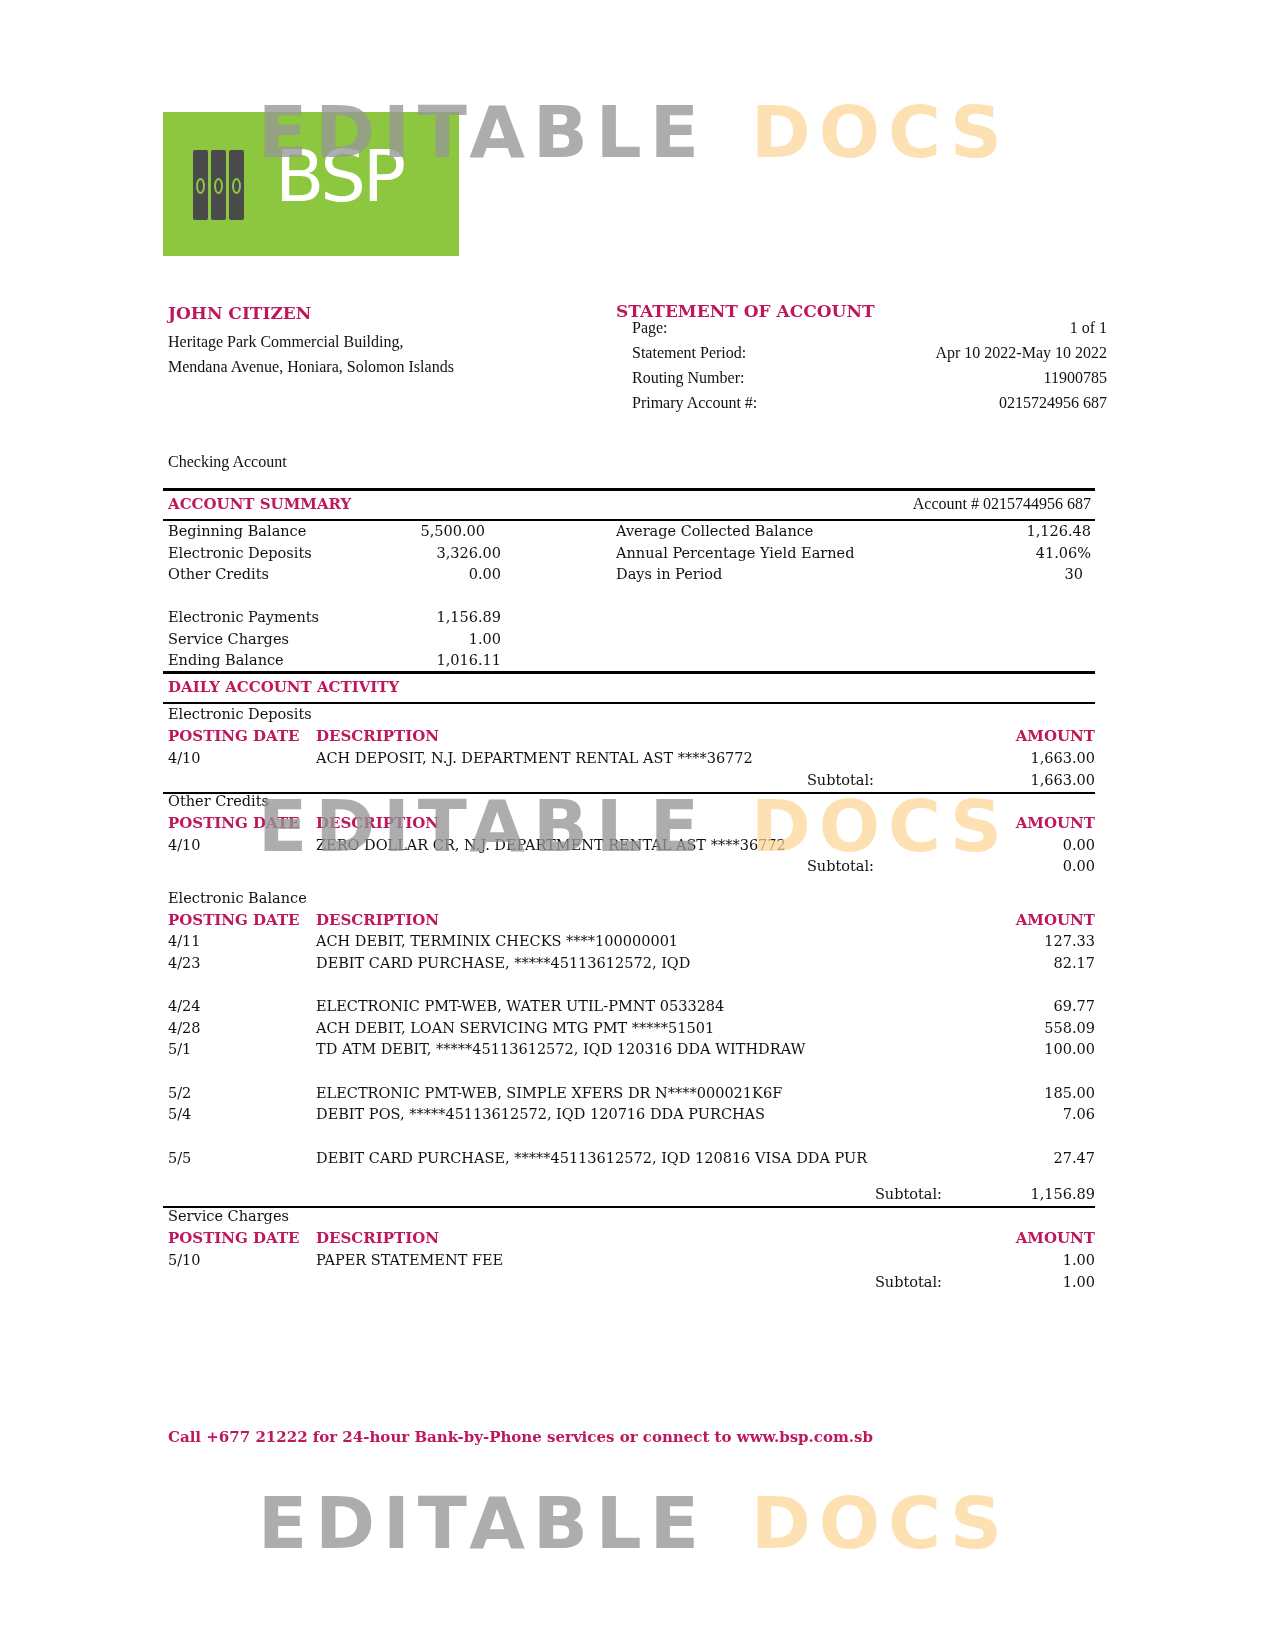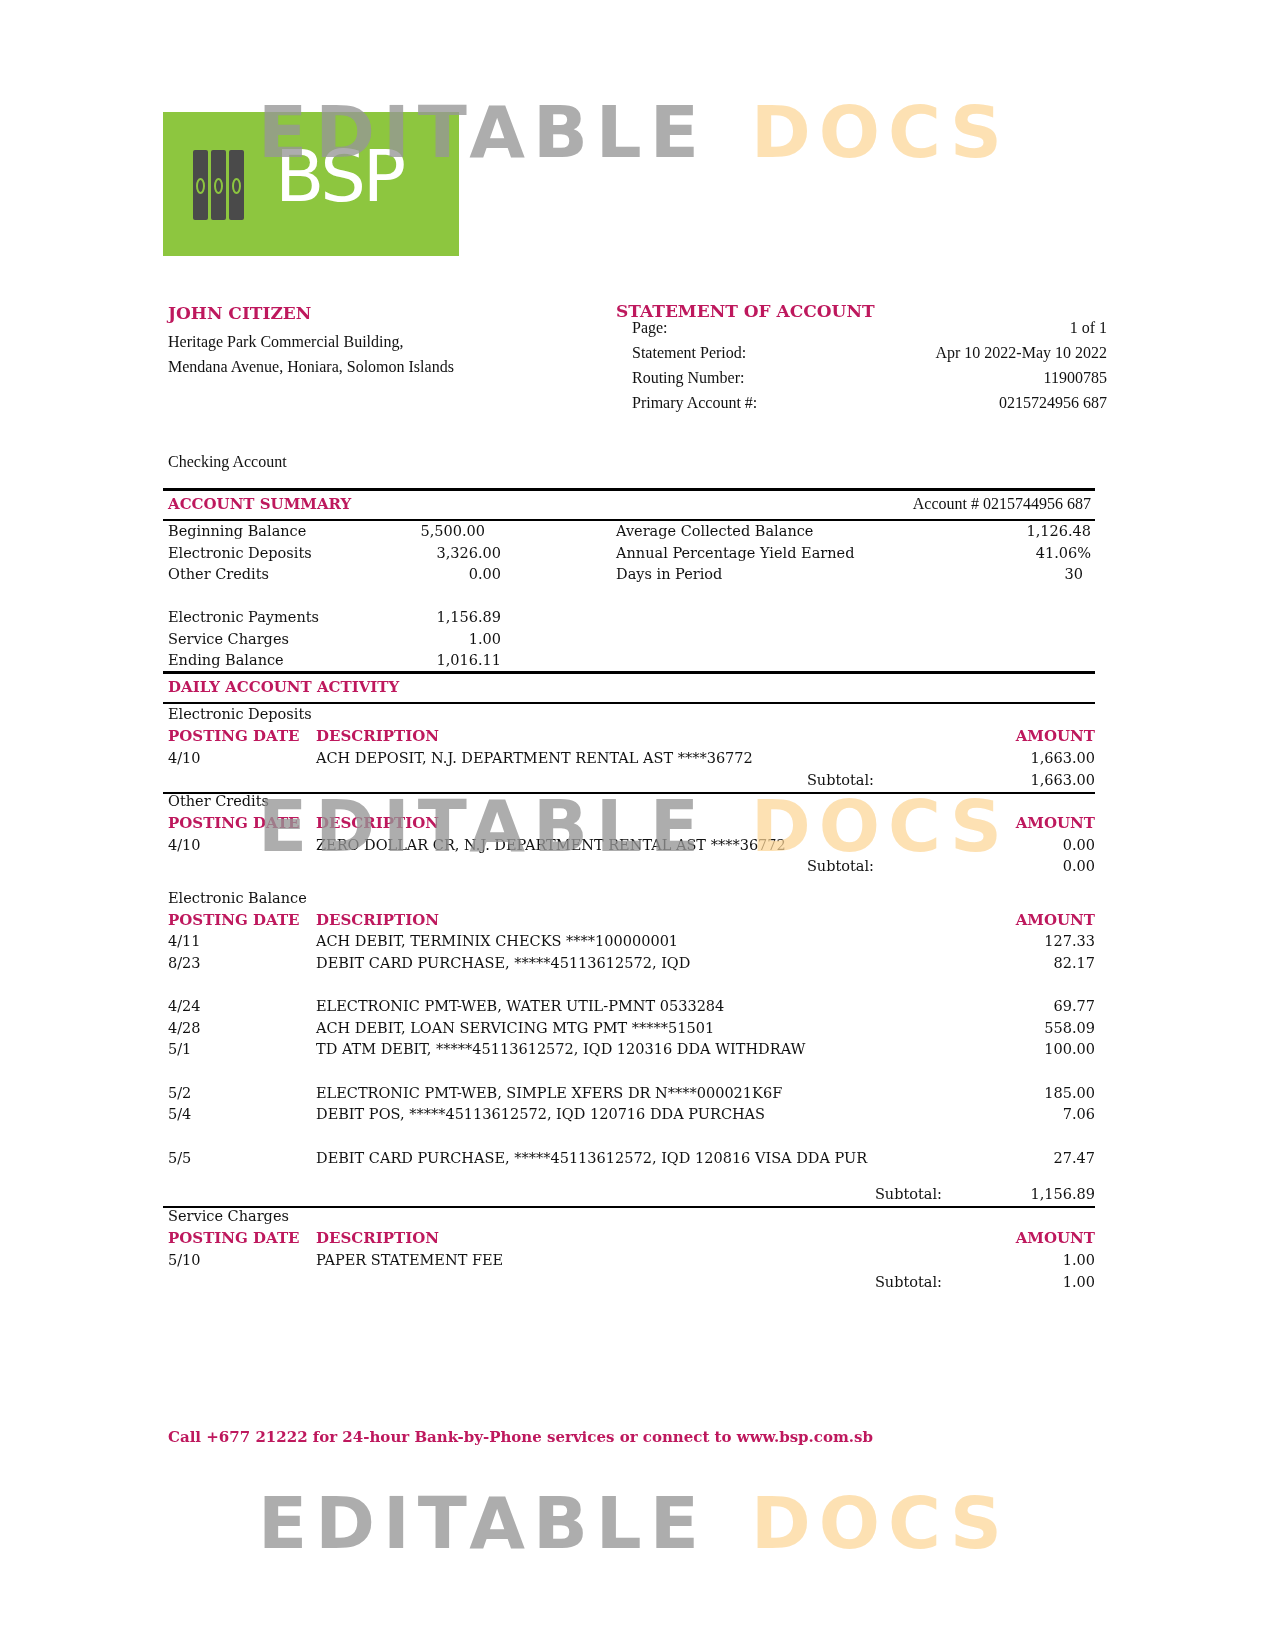--- a/index.html
+++ b/index.html
@@ -151,21 +151,21 @@
     <span class="col-date">POSTING DATE</span>
     <span class="col-desc">DESCRIPTION</span>
     <span class="col-amt">AMOUNT</span>
   </div>
   <div class="row" style="top:931px;">
     <span class="col-date">4/11</span>
     <span class="col-desc">ACH DEBIT, TERMINIX CHECKS ****100000001</span>
     <span class="col-amt">127.33</span>
   </div>
   <div class="row" style="top:953px;">
-    <span class="col-date">8/23</span>
+    <span class="col-date">4/23</span>
     <span class="col-desc">DEBIT CARD PURCHASE, *****45113612572, IQD</span>
     <span class="col-amt">82.17</span>
   </div>
   <div class="row" style="top:996px;">
     <span class="col-date">4/24</span>
     <span class="col-desc">ELECTRONIC PMT-WEB, WATER UTIL-PMNT 0533284</span>
     <span class="col-amt">69.77</span>
   </div>
   <div class="row" style="top:1018px;">
     <span class="col-date">4/28</span>

